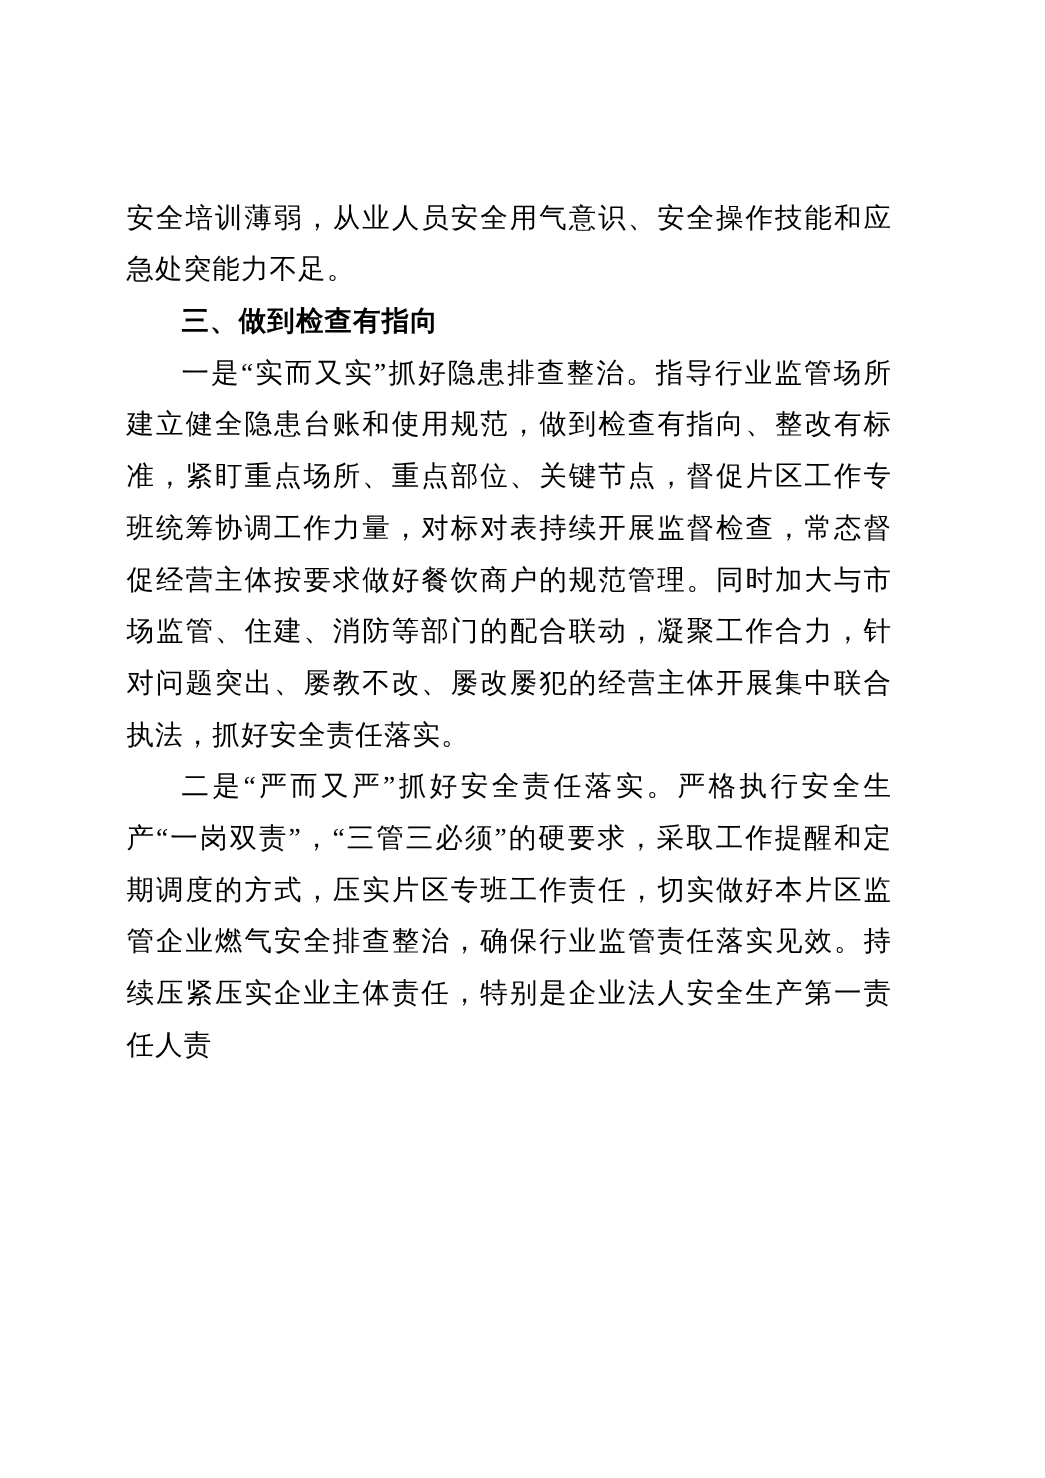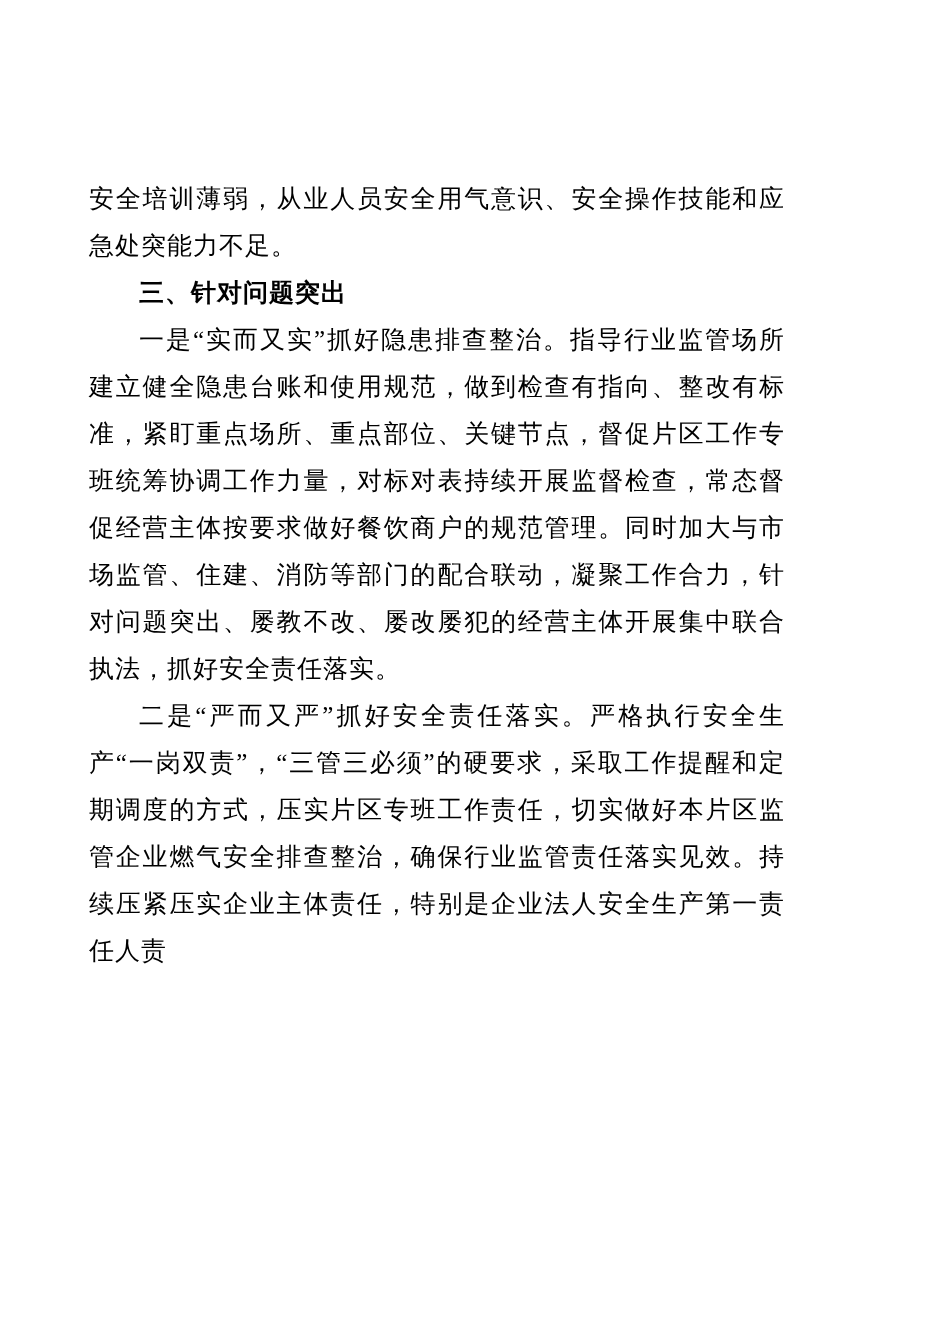--- a/index.html
+++ b/index.html
@@ -6,21 +6,21 @@
     margin: 0;
     padding: 0;
     background: #ffffff;
   }
   .page {
     position: relative;
     width: 950px;
     height: 1032px;
     background: #ffffff;
     box-sizing: border-box;
-    padding: 175px 127px 0 89px;
+    padding: 175px 127px 0 115px;
     font-family: "Liberation Serif", "DejaVu Serif", serif;
     color: #000000;
     overflow: hidden;
   }
   .content {
     width: 696px;
   }
   .body-text {
     margin: 0;
     font-size: 25px;
@@ -52,18 +52,18 @@
     font-family: "Liberation Serif", "DejaVu Serif", serif;
     color: #000000;
   }
 </style>
 </head>
 <body>
 
 <div class="page">
   <div class="content">
     <p class="body-text no-indent">安全培训薄弱，从业人员安全用气意识、安全操作技能和应急处突能力不足。</p>
-    <h2 class="heading">三、针对问题突出</h2>
+    <h2 class="heading">三、做到检查有指向</h2>
     <p class="body-text">一是“实而又实”抓好隐患排查整治。指导行业监管场所建立健全隐患台账和使用规范，做到检查有指向、整改有标准，紧盯重点场所、重点部位、关键节点，督促片区工作专班统筹协调工作力量，对标对表持续开展监督检查，常态督促经营主体按要求做好餐饮商户的规范管理。同时加大与市场监管、住建、消防等部门的配合联动，凝聚工作合力，针对问题突出、屡教不改、屡改屡犯的经营主体开展集中联合执法，抓好安全责任落实。</p>
     <p class="body-text">二是“严而又严”抓好安全责任落实。严格执行安全生产“一岗双责”，“三管三必须”的硬要求，采取工作提醒和定期调度的方式，压实片区专班工作责任，切实做好本片区监管企业燃气安全排查整治，确保行业监管责任落实见效。持续压紧压实企业主体责任，特别是企业法人安全生产第一责任人责</p>
   </div>
   <div class="page-number">— 3 —</div>
 </div>
 
 </body></html>

